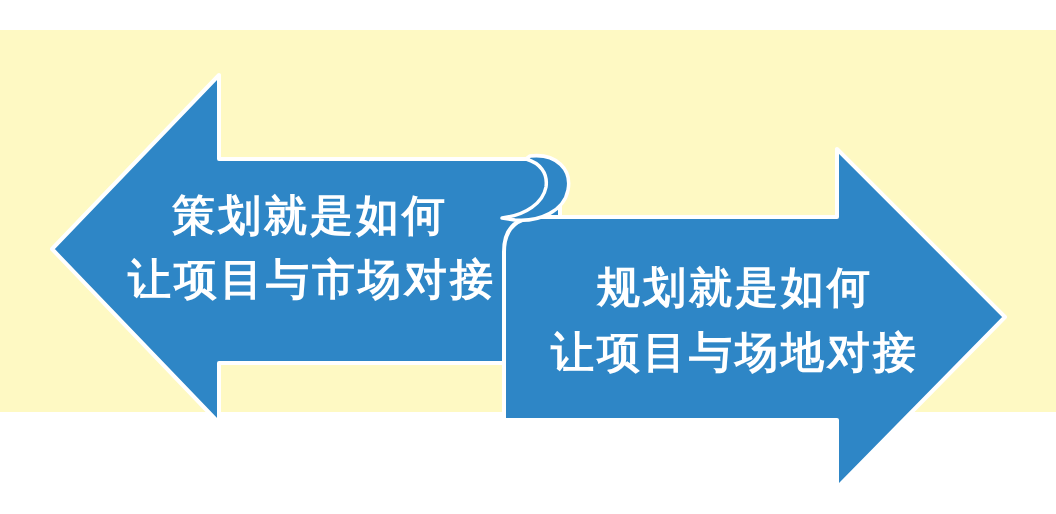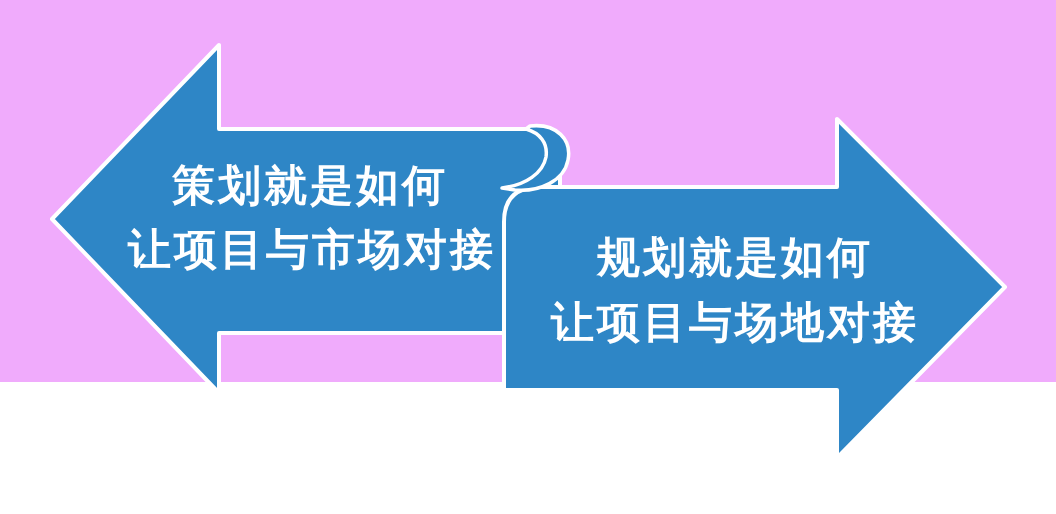--- a/index.html
+++ b/index.html
@@ -8,21 +8,22 @@
     background: #ffffff;
     width: 1056px;
     height: 514px;
     overflow: hidden;
     font-family: "Liberation Sans", sans-serif;
   }
   .stage {
     position: relative;
     width: 1056px;
     height: 382px;
-    background: #f0abfc;
+    background: #fef9c3;
+    margin-top: 30px;
   }
   svg { display: block; }
   .arrow-shape {
     stroke-width: 4;
     stroke-linejoin: round;
     stroke-linecap: round;
   }
   .fold-shape {
     stroke-width: 3.5;
     stroke-linejoin: round;

